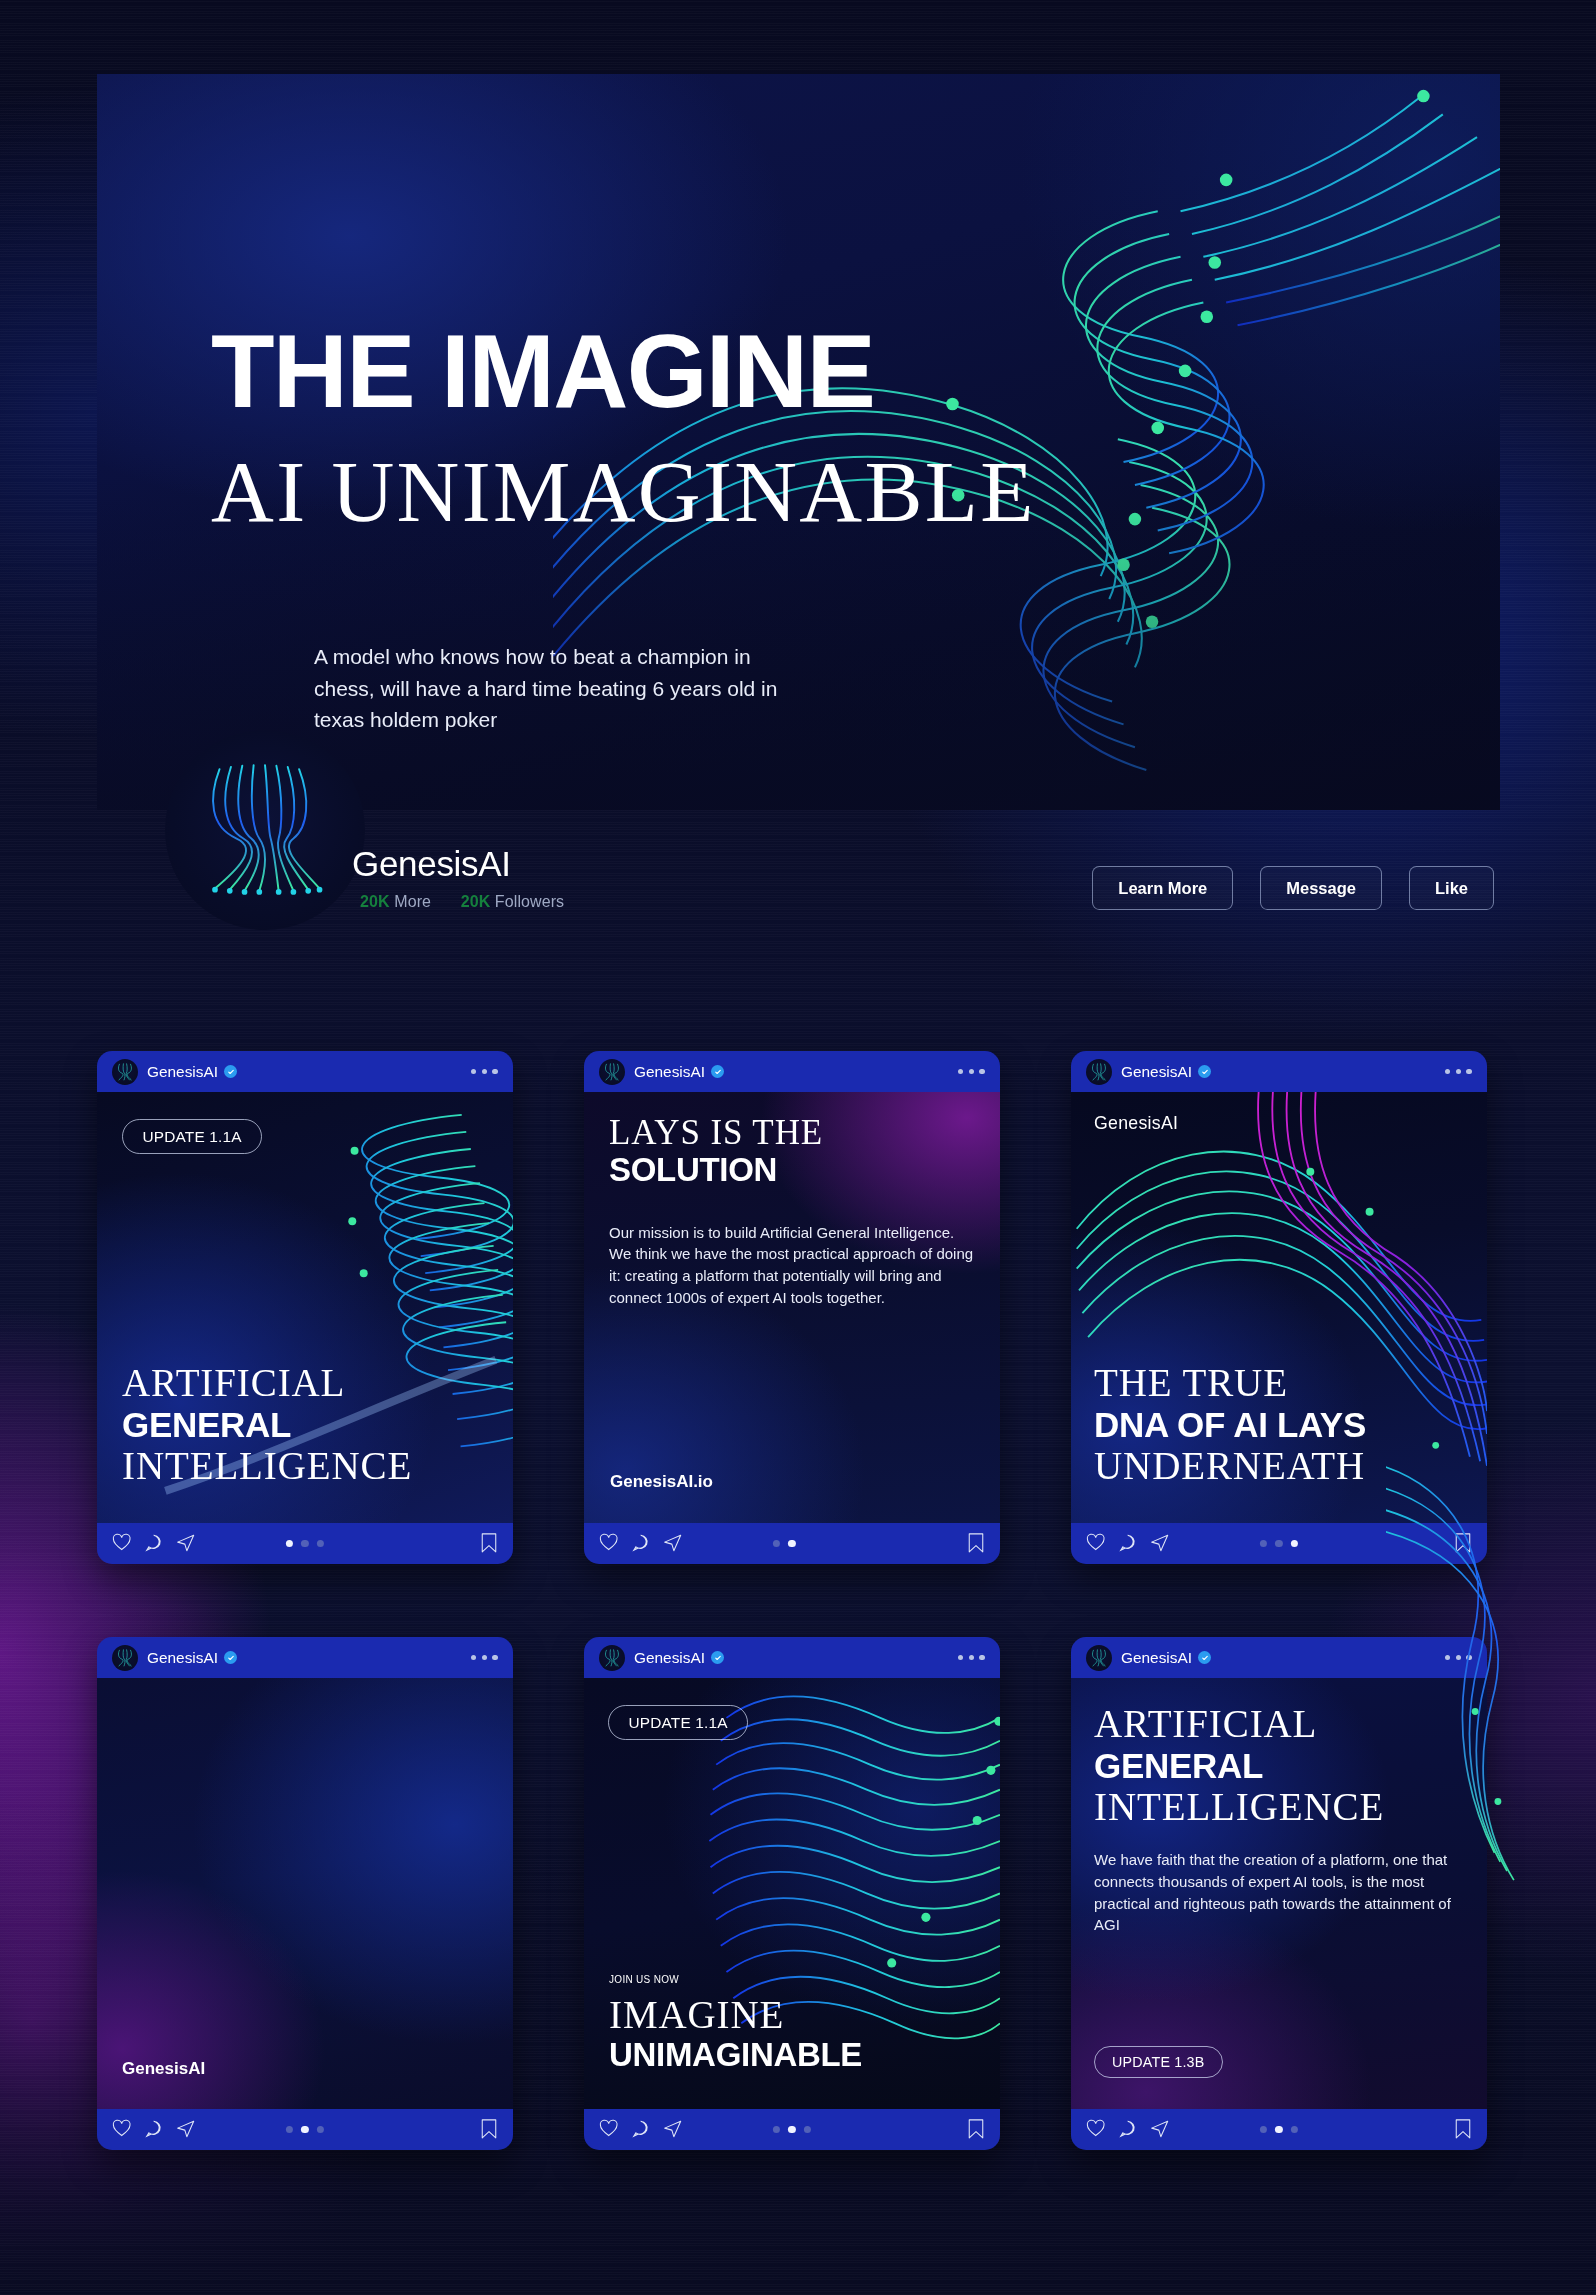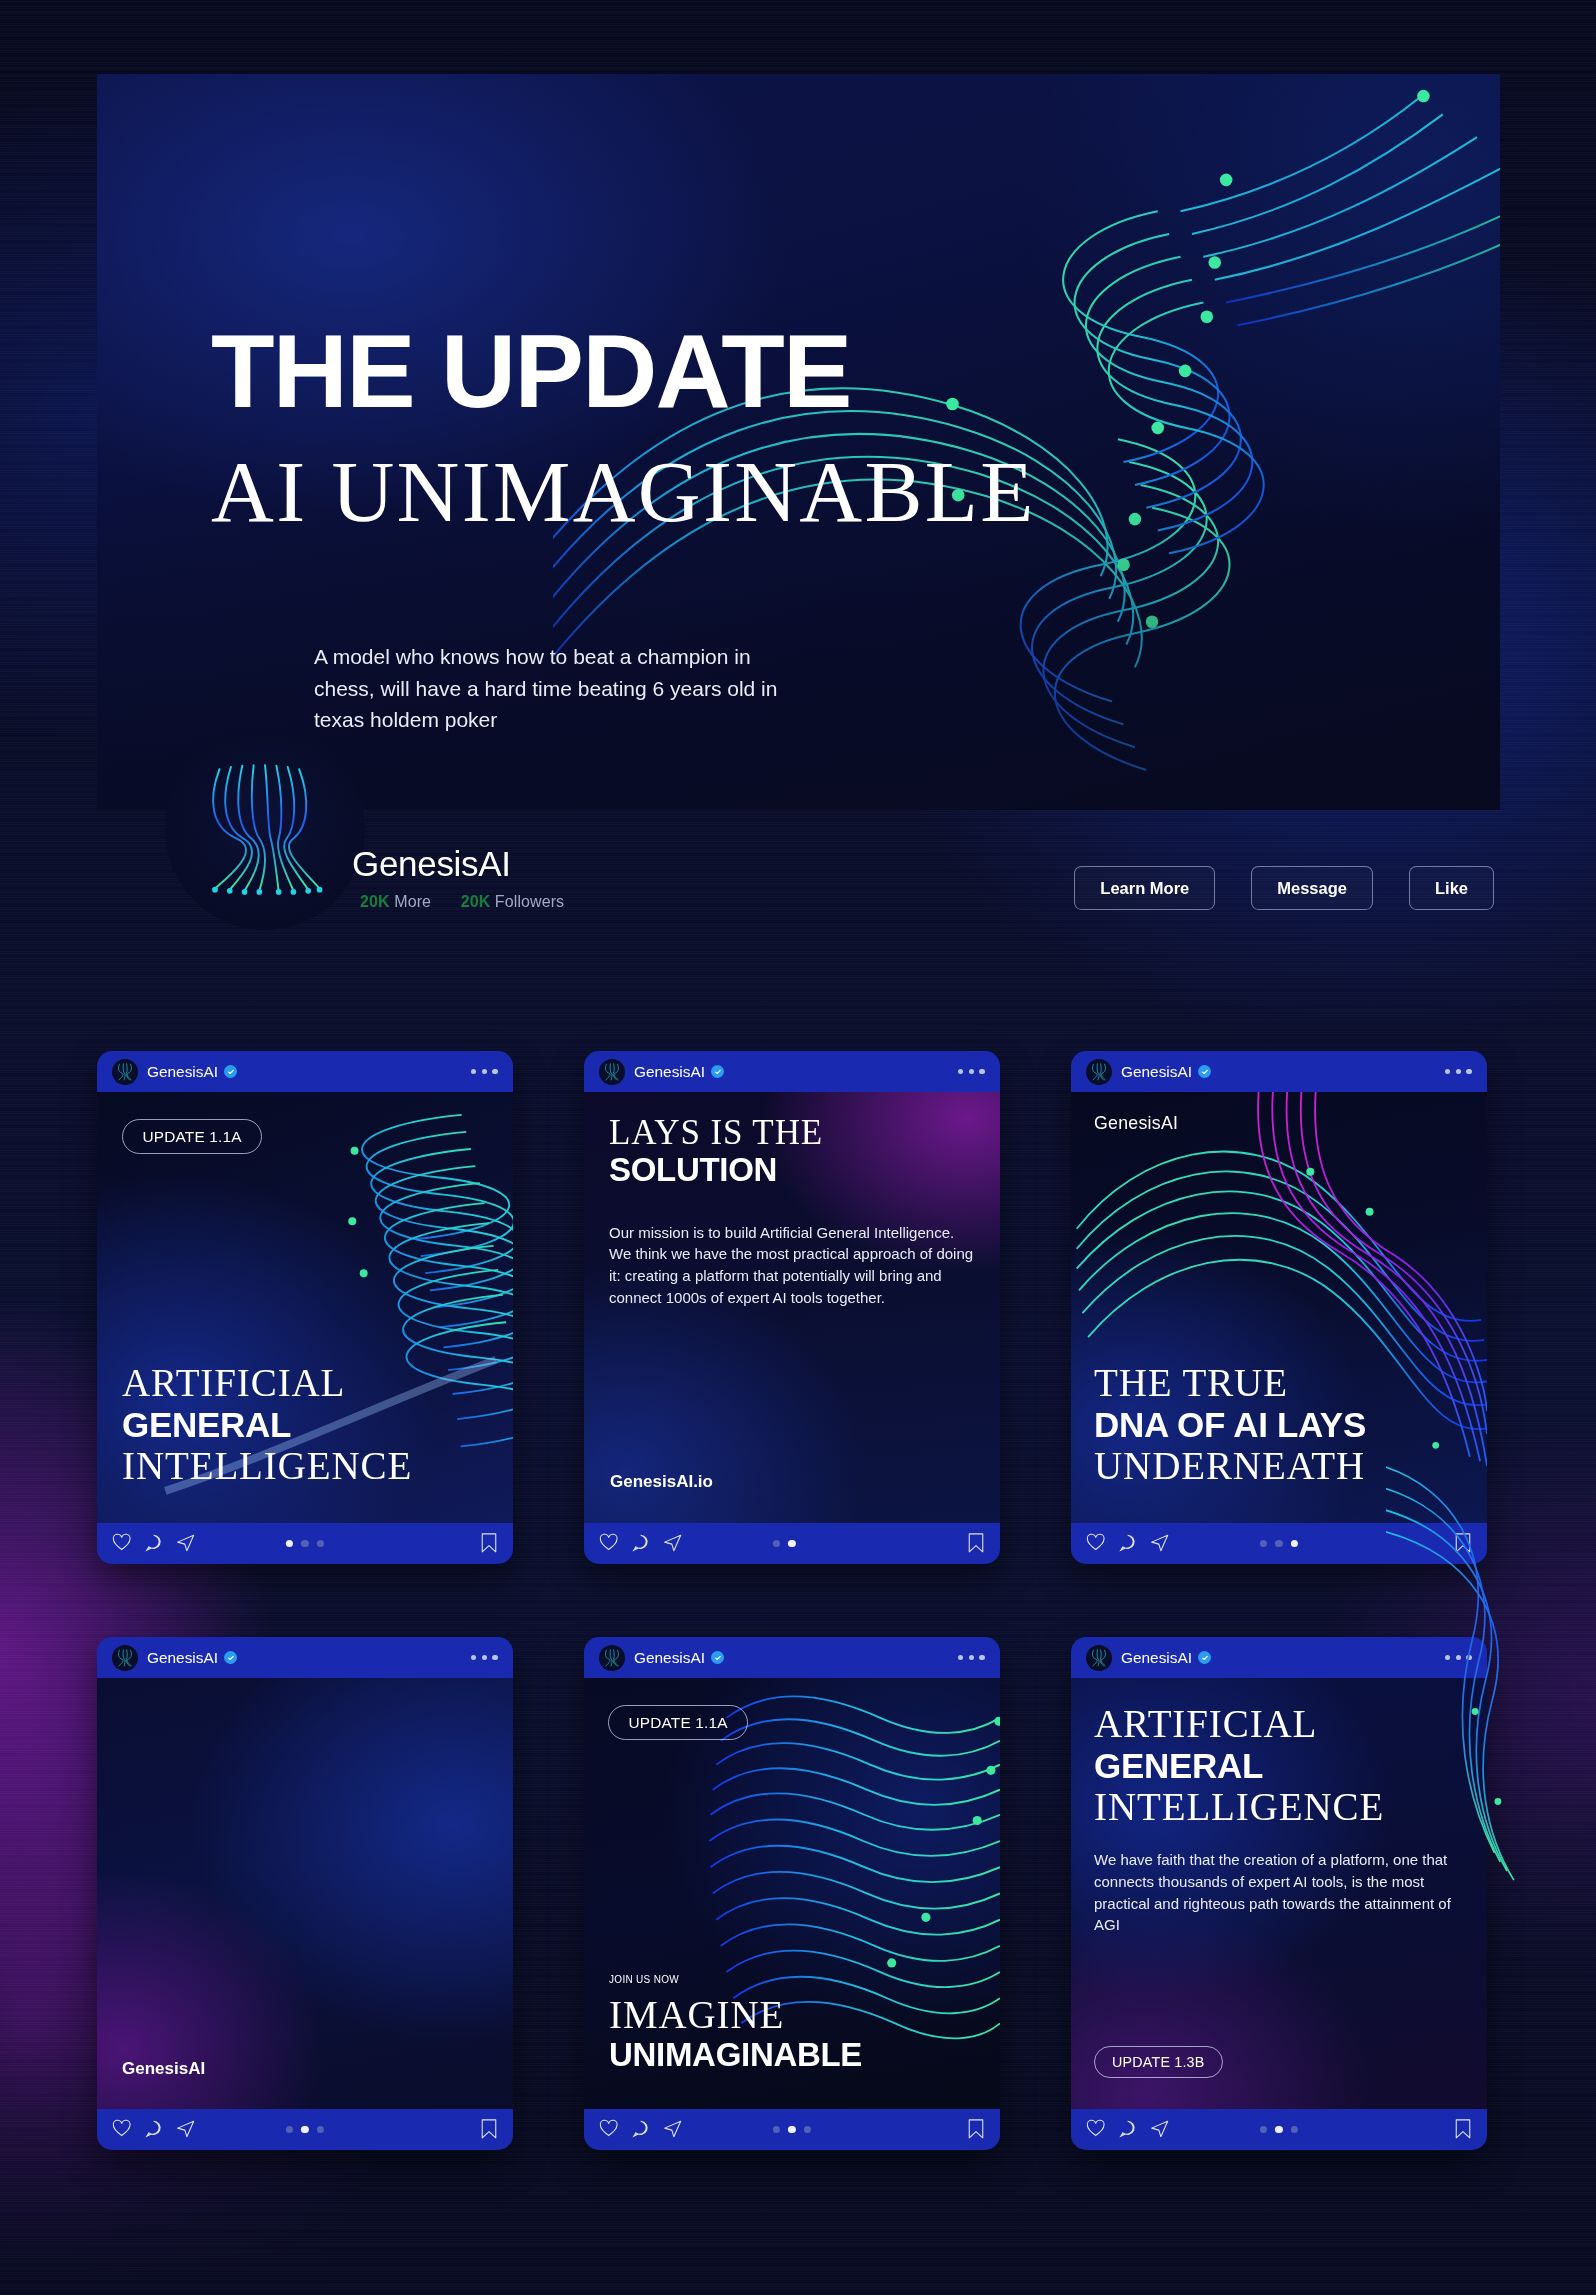--- a/index.html
+++ b/index.html
@@ -38,21 +38,21 @@
 
   
   #profilebar { position:absolute; left:0; top:804px; width:1597px; height:131px; z-index:3; }
   .avatar-wrap { position:absolute; left:165px; top:-74px; width:200px; height:200px; border-radius:50%;
       background:radial-gradient(circle at 50% 45%, #0c1136 0%, #080c28 62%, #070a20 100%); overflow:hidden; }
   .avatar-wrap svg { position:absolute; left:50%; top:50%; transform:translate(-50%,-50%); width:125px; height:143px; }
   .brand-name { position:absolute; left:352px; top:844px; font-size:35px; color:#fff; font-weight:400; letter-spacing:-0.3px; }
   .brand-stats { position:absolute; left:352px; top:893px; font-size:16px; color:#9fa9c4; letter-spacing:0.1px; }
   .brand-stats b { color:#15803d; font-weight:bold;margin-left:8px; }
   .brand-stats .gap { display:inline-block; width:12.5px; }
-  .hero-actions { position:absolute; right:103px; top:866px; display:flex; gap:36px; }
+  .hero-actions { position:absolute; right:103px; top:866px; display:flex; gap:27px; }
   .hero-btn { border:0.9px solid rgba(190,205,240,.55); border-radius:7.4px; padding:0 25px; height:44px;
       display:flex; align-items:center; justify-content:center; color:#fff; font-size:16.5px; font-weight:bold;
       background:rgba(255,255,255,.02); white-space:nowrap; }
 
   
   #grid { position:absolute; left:97px; top:1051px; width:1403px; z-index:4;
           display:grid; grid-template-columns:repeat(3,416px); gap:73px 71px; }
   .card { position:relative; width:416px; height:513px; border-radius:15px; overflow:hidden;
           box-shadow:0 15px 34px rgba(0,0,0,.45); }
   .card-head { position:relative; height:41px; background:#1a2ab0; display:flex; align-items:center; padding:0 15px; z-index:5; }
@@ -167,21 +167,21 @@
       <circle cx="1020" cy="800" r="11"></circle>
       <circle cx="700" cy="598" r="11"></circle>
       <circle cx="710" cy="758" r="11"></circle>
       <circle cx="1000" cy="880" r="11"></circle>
       <circle cx="1050" cy="980" r="11"></circle>
     </g>
   </svg>
 
   <div class="hero-fade"></div>
 
-  <h1 class="hero-title-1">THE UPDATE</h1>
+  <h1 class="hero-title-1">THE IMAGINE</h1>
   <h2 class="hero-title-2">AI UNIMAGINABLE</h2>
   <p class="hero-sub">A model who knows how to beat a champion in chess, will have a hard time beating 6 years old in texas holdem poker</p>
 </section>
 
 <section id="profilebar">
   <div class="avatar-wrap">
     <svg viewBox="0 0 220 250">
       <defs>
         <linearGradient id="lg1" x1="0" y1="0" x2="0" y2="1">
           <stop offset="0" stop-color="#22d3e8"></stop>

